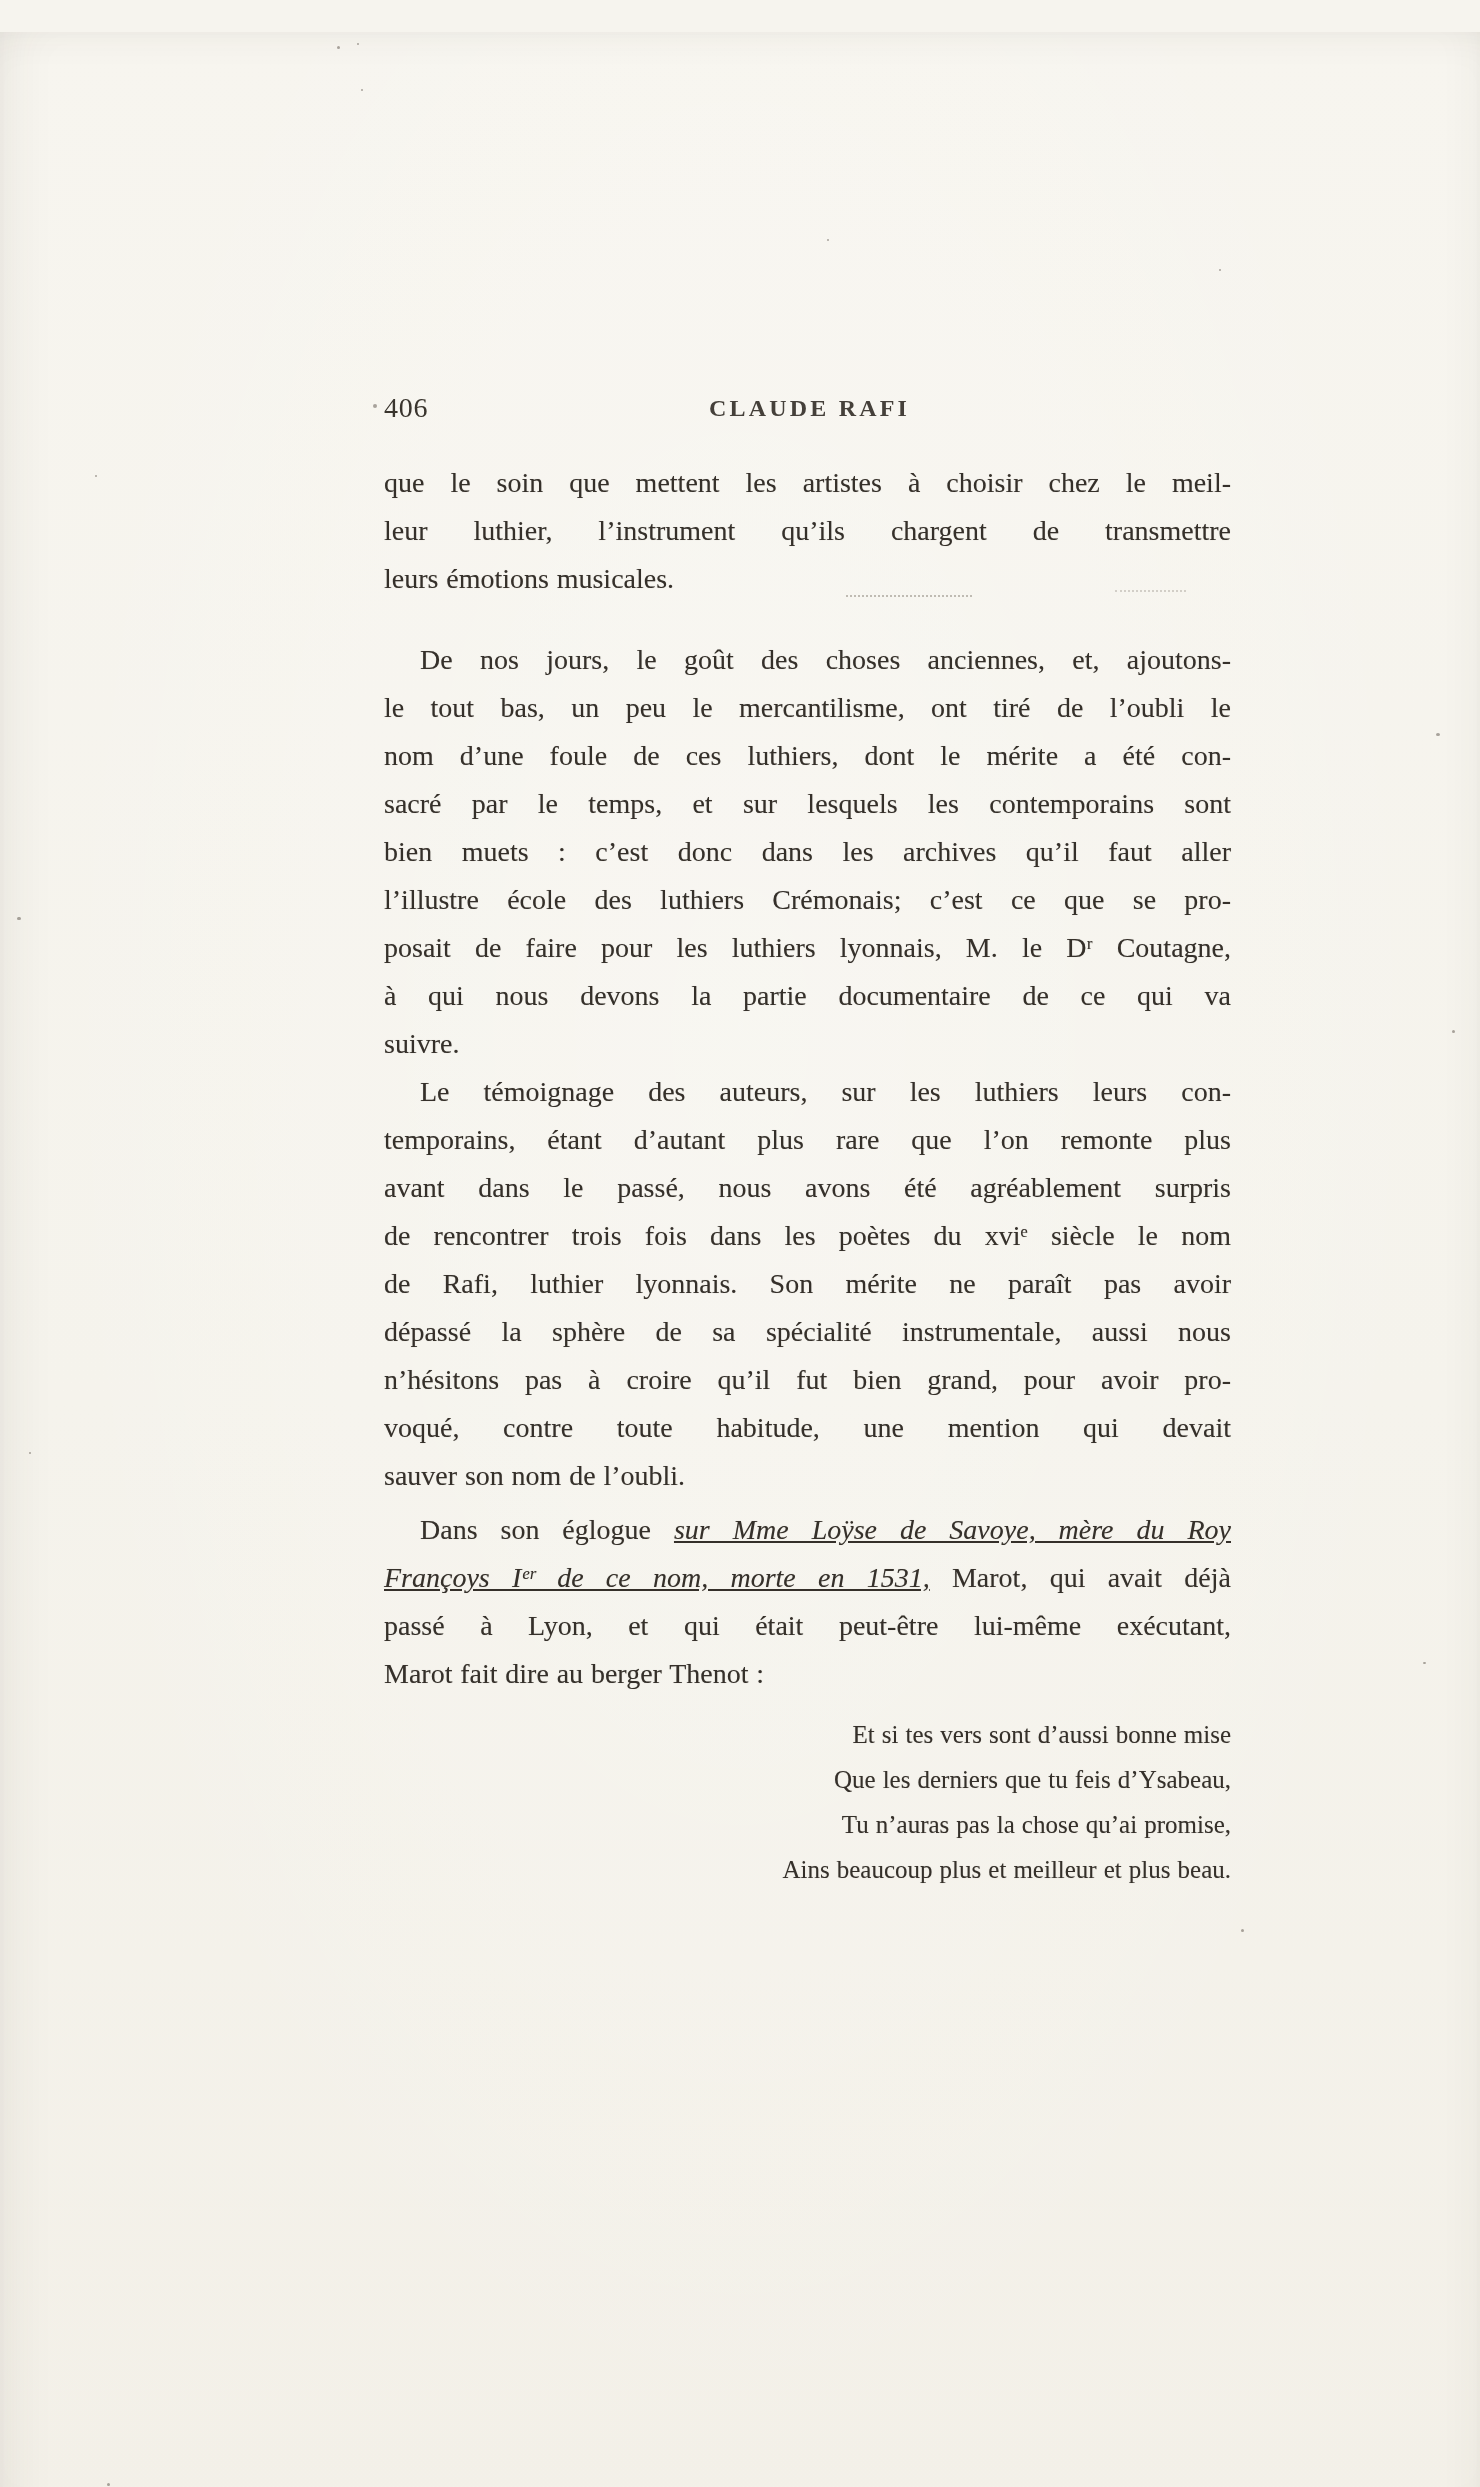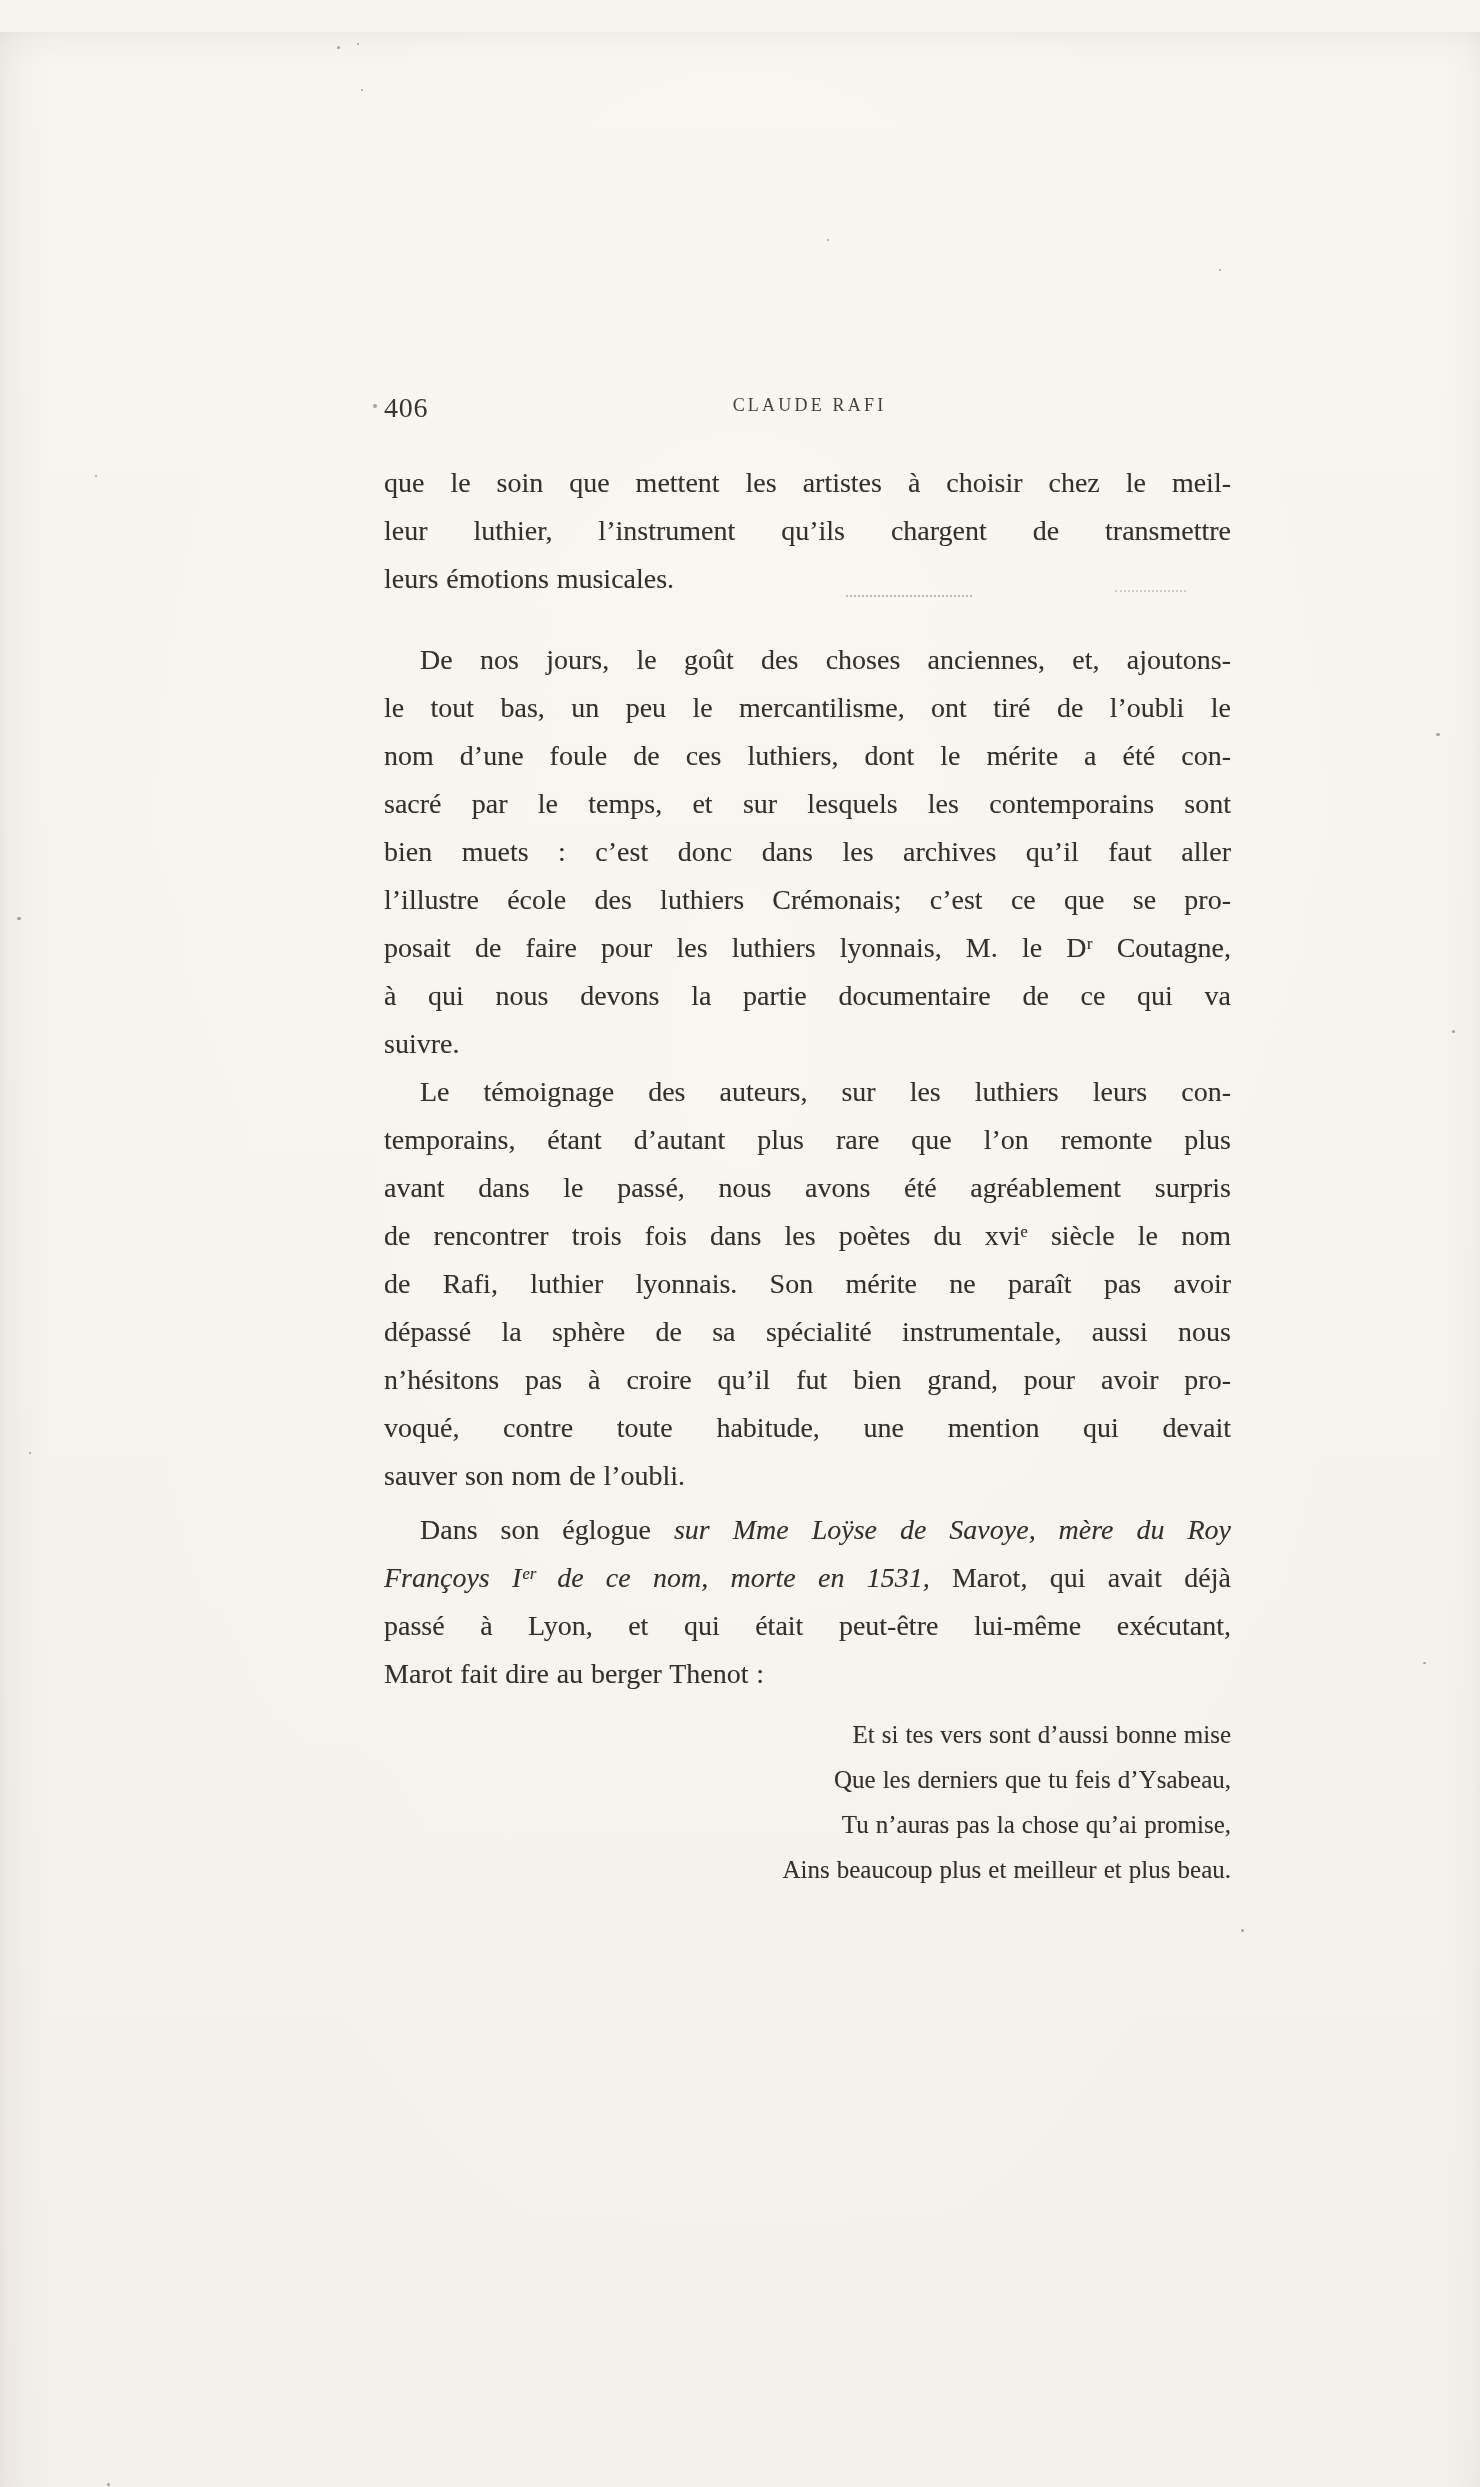--- a/index.html
+++ b/index.html
@@ -29,37 +29,37 @@
   }
   .running-head{
     position:absolute;left:384px;top:357px;width:847px;height:38px;
   }
   .page-number{
     position:absolute;left:0;top:3.2px;
     font-size:28px;letter-spacing:0.8px;color:#3a352e;
   }
   .running-title{
     position:absolute;left:4px;right:0;top:6.3px;text-align:center;
-    font-size:18px;letter-spacing:3.2px;color:#45403a;
+    font-size:24px;letter-spacing:3.2px;color:#45403a;font-weight:bold;
   }
   .text-block{
     position:absolute;left:384px;top:427px;width:847px;
     font-size:28px;line-height:48px;
     text-shadow:0 0 0.8px rgba(53,48,42,0.28);
   }
   .line{
     text-align:justify;
     text-align-last:justify;
     word-spacing:0.8px;
   }
   .line.line-last{text-align-last:left;}
   .para.indent .line:first-child{text-indent:36px;}
   .para.p2{margin-top:33px;}
   .para.p4{margin-top:6.3px;}
-  .italic{font-style:italic;}
+  .italic{font-style:italic;text-decoration:underline;}
   .verse{
     margin-top:14.2px;margin-left:149px;
     font-size:25px;line-height:45px;
   }
   .verse .line{text-align:right;text-align-last:auto;}
   
   .specks i{
     position:absolute;display:block;
     width:3.2px;height:3.2px;border-radius:50%;
     background:rgba(70,63,54,0.45);

